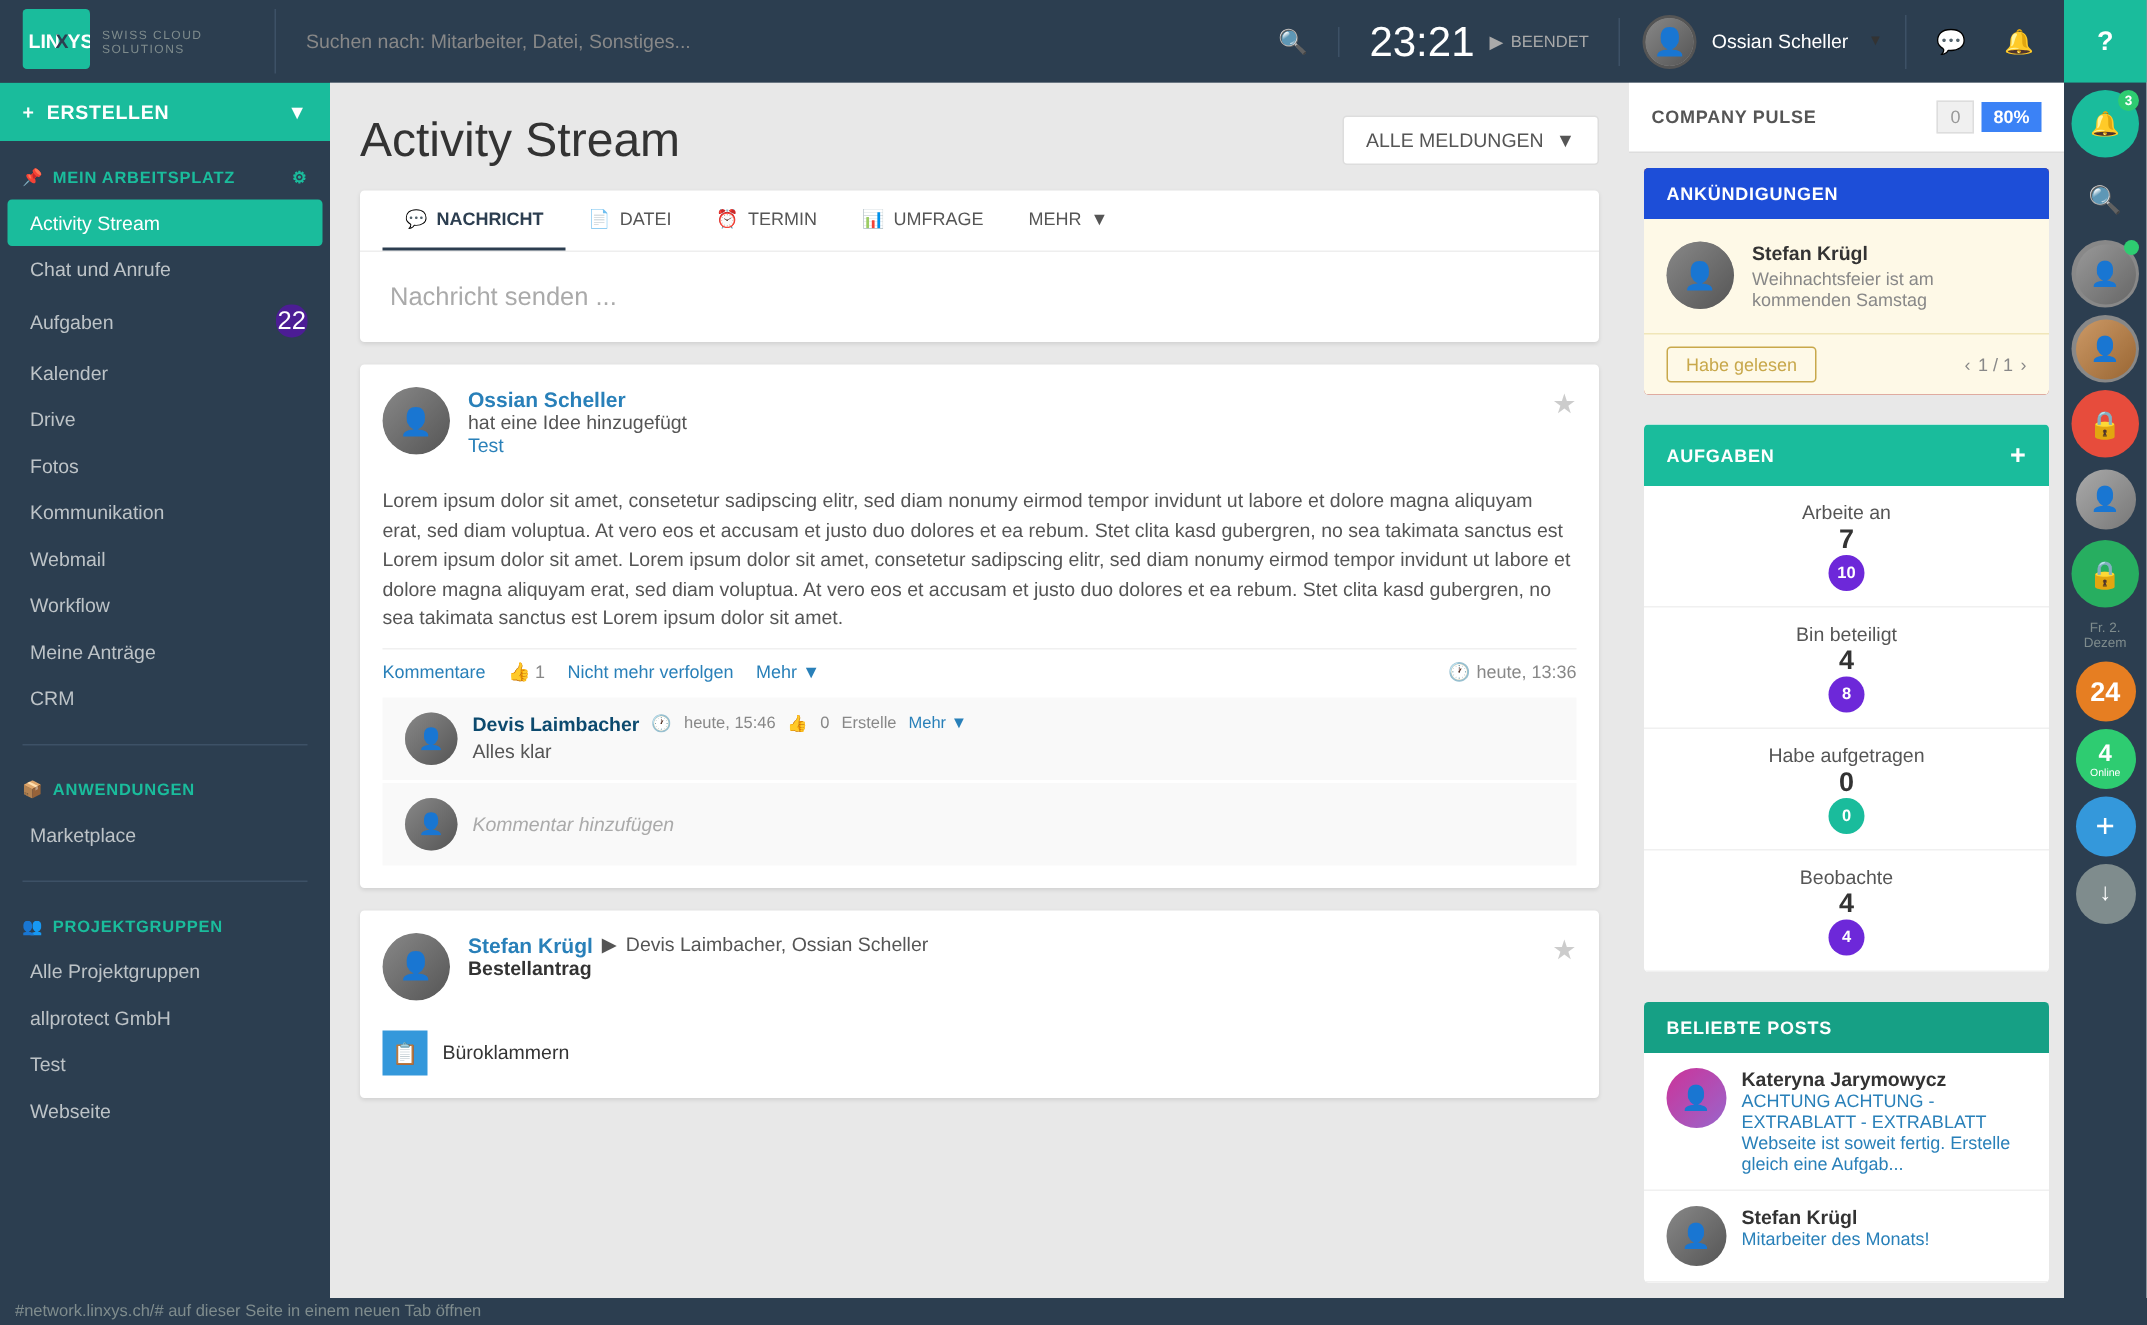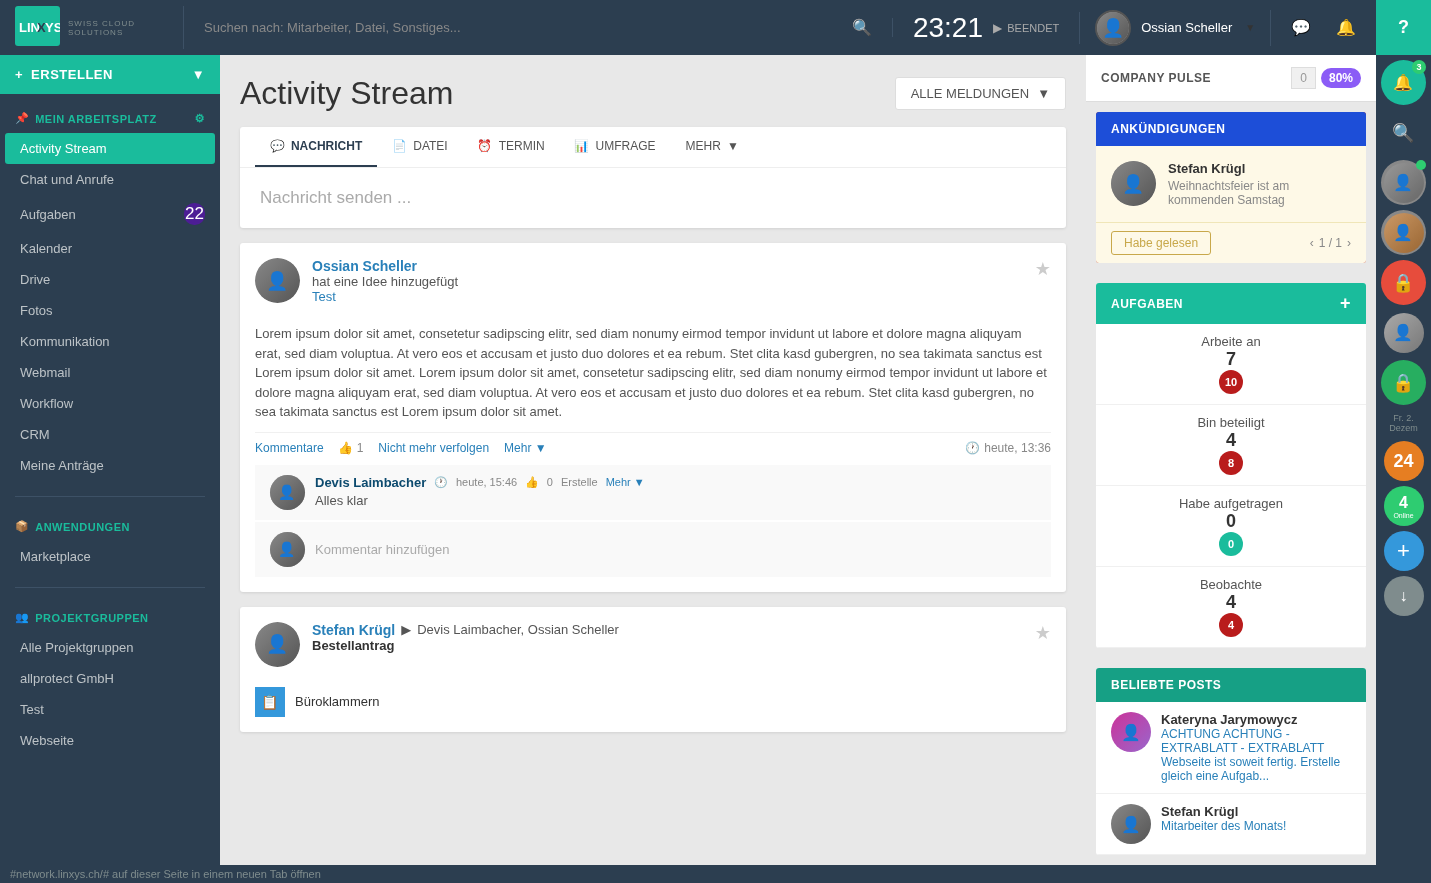--- a/index.html
+++ b/index.html
@@ -153,42 +153,42 @@
       flex-shrink: 0; display: flex; align-items: center; justify-content: center;
     }
     .comment-content { flex: 1; }
     .comment-author { color: #0c4a6e; font-weight: bold; font-size: 13px; }
     .comment-meta { color: #888; font-size: 11px; display: flex; align-items: center; gap: 8px; margin-bottom: 3px; }
     .comment-body { font-size: 13px; color: #555; }
     .comment-input-row {
       display: flex; align-items: center; gap: 10px;
       background: #f9f9f9; padding: 10px 15px; margin-top: 2px;
     }
-    .comment-input-placeholder { color: #aaa; font-size: 13px; }
+    .comment-input-placeholder { color: #aaa; font-size: 13px; font-style: italic; }
 
     
     .right-sidebar {
       width: 290px; background: #e8e8e8; overflow-y: auto;
       display: flex; flex-direction: column; gap: 0;
     }
     .company-pulse {
       background: white; padding: 12px 15px; display: flex;
       align-items: center; justify-content: space-between;
       border-bottom: 1px solid #ddd;
     }
     .pulse-title { font-size: 12px; font-weight: bold; color: #555; letter-spacing: 0.5px; }
     .pulse-bar {
       display: flex; align-items: center; gap: 5px;
     }
     .pulse-zero {
       background: #f0f0f0; padding: 3px 8px; font-size: 12px; color: #999;
       border: 1px solid #ddd;
     }
     .pulse-percent {
-      background: #8b5cf6; padding: 3px 8px; font-size: 12px; color: white; font-weight: bold; border-radius: 10px;
+      background: #3b82f6; padding: 3px 8px; font-size: 12px; color: white; font-weight: bold;
     }
 
     
     .announcements-card {
       background: #c0392b; margin: 10px; border-radius: 3px; overflow: hidden;
     }
     .announcements-header {
       background: #1d4ed8; padding: 10px 15px; color: white;
       font-size: 12px; font-weight: bold; letter-spacing: 0.5px;
     }
@@ -226,21 +226,21 @@
       display: flex; align-items: center; justify-content: space-between;
       padding: 10px 15px; border-bottom: 1px solid #f0f0f0; flex-direction: column;
     }
     .aufgaben-label { color: #555; font-size: 13px; }
     .aufgaben-count { font-size: 18px; font-weight: bold; color: #333; }
     .aufgaben-badge {
       border-radius: 50%; width: 24px; height: 24px;
       display: flex; align-items: center; justify-content: center;
       font-size: 11px; color: white; font-weight: bold;
     }
-    .badge-red { background: #b91c1c; }
+    .badge-red { background: #6d28d9; }
     .badge-teal { background: #1abc9c; }
 
     
     .beliebte-card {
       background: white; margin: 10px; border-radius: 3px; overflow: hidden;
     }
     .beliebte-header {
       background: #16a085; padding: 10px 15px; color: white;
       font-size: 12px; font-weight: bold; letter-spacing: 0.5px;
     }
@@ -406,24 +406,24 @@
       <div class="sidebar-item">
         <span>Kommunikation</span>
       </div>
       <div class="sidebar-item">
         <span>Webmail</span>
       </div>
       <div class="sidebar-item">
         <span>Workflow</span>
       </div>
       <div class="sidebar-item">
+        <span>Meine Anträge</span>
+      </div>
+      <div class="sidebar-item">
         <span>CRM</span>
-      </div>
-      <div class="sidebar-item">
-        <span>Meine Anträge</span>
       </div>
     </div>
 
     <hr class="sidebar-divider">
 
     <div class="sidebar-section">
       <div class="sidebar-section-title">
         <span>📦</span>
         <span>ANWENDUNGEN</span>
       </div>

